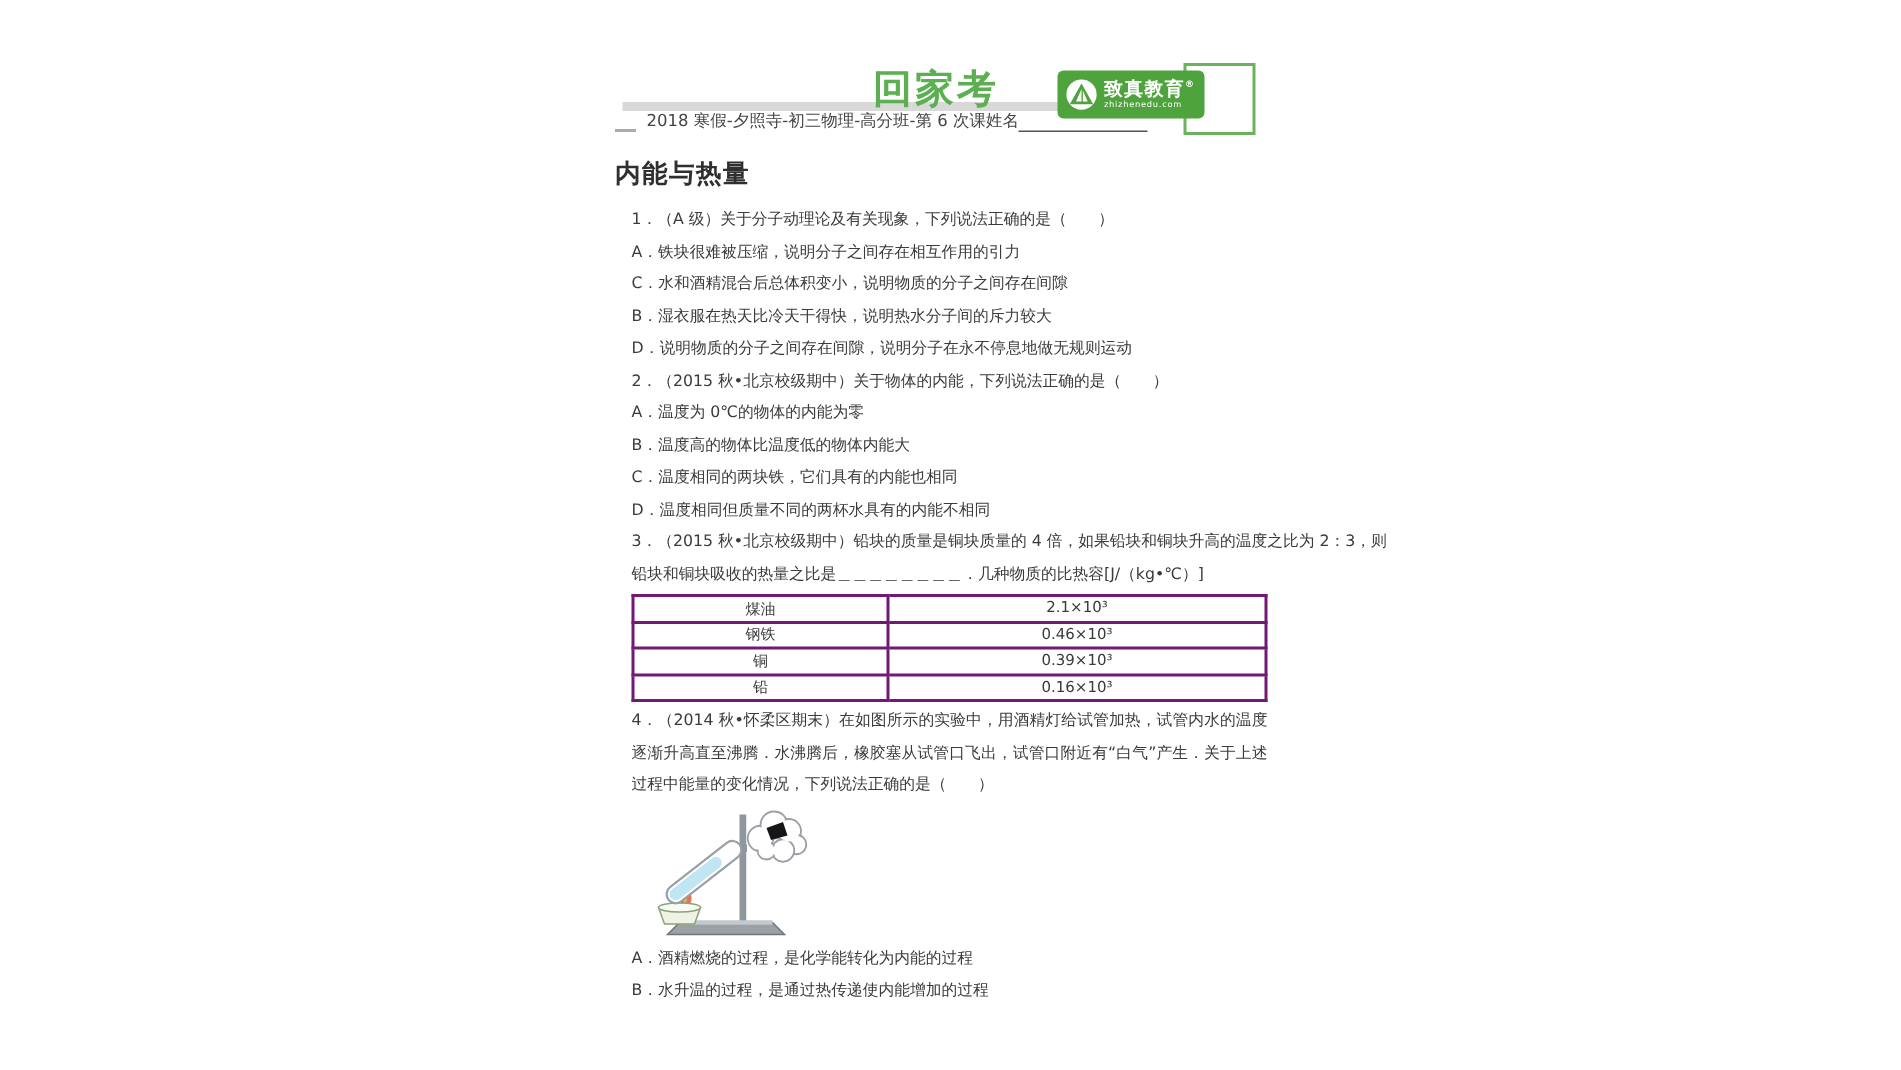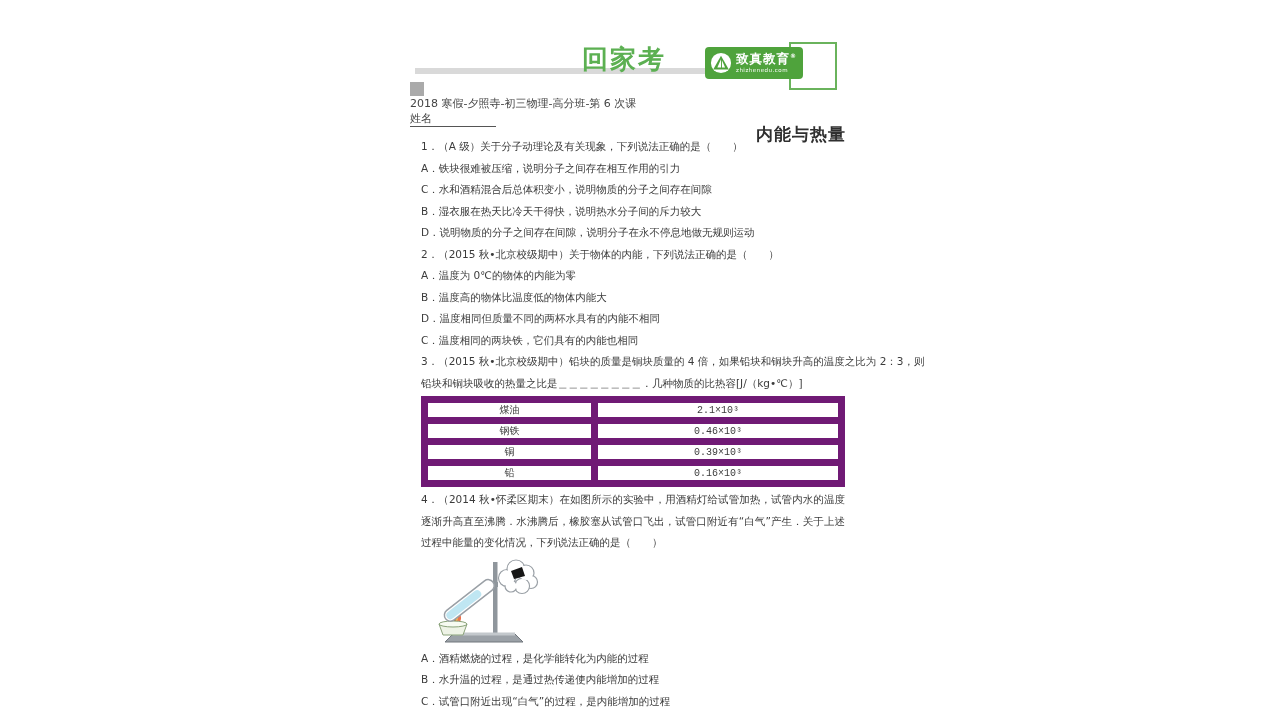--- a/index.html
+++ b/index.html
@@ -14,35 +14,35 @@
   .hdr-bar { position:absolute; left:5px; top:68px; width:292px; height:6px; background:#d9d9d9; }
   .logo-square { position:absolute; left:379px; top:42px; width:48px; height:48px;
                  background:#fff; border:2px solid #6ab35c; z-index:1; }
   .logo-box { position:absolute; left:295px; top:47px; width:98px; height:32px; background:#4fa33c;
               border-radius:4px; z-index:2; display:flex; align-items:center; padding:0 5px; }
   .logo-mark { width:22px; height:22px; flex:0 0 22px; margin-right:4px; }
   .logo-texts { display:flex; flex-direction:column; line-height:1; color:#fff; }
   .logo-name { font-size:12.5px; font-weight:bold; letter-spacing:1px; white-space:nowrap; }
   .logo-name sup { font-size:6px; }
   .logo-url { font-size:5.5px; margin-top:2px; letter-spacing:0.5px; }
-  .course-row { position:absolute; left:0; top:82px; width:436px; height:16px;
-                display:flex; align-items:flex-start; font-size:11px; color:#444;flex-direction:column; }
+  .course-row { position:absolute; left:0; top:72px; width:436px; height:16px;
+                display:flex; align-items:flex-end; font-size:11px; color:#444; }
   .margin-dash { width:14px; height:2px; background:#aaa; margin-right:7px; flex:0 0 14px; }
   .name-label { }
   .name-line { display:inline-block; width:86px; border-bottom:1px solid #555; height:12px; }
 
   
-  .doc-title { position:absolute; left:0; top:104px; width:436px; text-align:right;
-               font-size:17px; font-weight:bold; color:#2f2f2f; letter-spacing:1px;margin-top:19px; }
+  .doc-title { position:absolute; left:0; top:104px; width:436px; text-align:left;
+               font-size:17px; font-weight:bold; color:#2f2f2f; letter-spacing:1px; }
   .content { position:absolute; left:11px; top:136px; width:424px; font-size:10.5px; color:#3b3b3b; }
   .content p { line-height:21.5px; white-space:nowrap; }
   .content p.wrap { white-space:normal; text-align:justify; }
   .heat-table { width:424px; border-collapse:collapse; margin:2px 0 2px 0; table-layout:fixed; }
-  .heat-table td { border:7px solid #701a75; height:17.5px; text-align:center;
-                   font-size:10px; color:#3b3b3b; padding:0;font-family:Liberation Mono, monospace; }
+  .heat-table td { border:2px solid #701a75; height:17.5px; text-align:center;
+                   font-size:10px; color:#3b3b3b; padding:0; }
   .heat-table td.c1 { width:170px; }
   .figure-wrap { margin:4px 0 2px 2px; width:120px; height:88px; }
 </style>
 </head>
 <body>
 
 <div class="doc">
 
   <div class="hdr">
     <div class="hdr-bar"></div>
@@ -79,22 +79,22 @@
       <p>A．铁块很难被压缩，说明分子之间存在相互作用的引力</p>
       <p>C．水和酒精混合后总体积变小，说明物质的分子之间存在间隙</p>
       <p>B．湿衣服在热天比冷天干得快，说明热水分子间的斥力较大</p>
       <p>D．说明物质的分子之间存在间隙，说明分子在永不停息地做无规则运动</p>
     </div>
 
     <div>
       <p>2．（2015 秋•北京校级期中）关于物体的内能，下列说法正确的是（　　）</p>
       <p>A．温度为 0℃的物体的内能为零</p>
       <p>B．温度高的物体比温度低的物体内能大</p>
+      <p>C．温度相同的两块铁，它们具有的内能也相同</p>
       <p>D．温度相同但质量不同的两杯水具有的内能不相同</p>
-      <p>C．温度相同的两块铁，它们具有的内能也相同</p>
     </div>
 
     <div>
       <p>3．（2015 秋•北京校级期中）铅块的质量是铜块质量的 4 倍，如果铅块和铜块升高的温度之比为 2：3，则</p>
       <p>铅块和铜块吸收的热量之比是＿＿＿＿＿＿＿＿．几种物质的比热容[J/（kg•℃）]</p>
       <table class="heat-table">
         <tbody>
           <tr>
             <td class="c1">煤油</td>
             <td>2.1×10³</td>
@@ -154,17 +154,16 @@
           <g transform="rotate(-38 46 42)">
             <rect x="16" y="36.5" width="60" height="12" rx="6" fill="#ffffff" stroke="#9aa0a6" stroke-width="1.5"></rect>
             <rect x="18" y="38.5" width="42" height="8" rx="4" fill="#bfe6f2"></rect>
           </g>
 
           <polygon points="88,13 99,9 102,18 91,21" fill="#161616"></polygon>
         </svg>
       </div>
       <p>A．酒精燃烧的过程，是化学能转化为内能的过程</p>
       <p>B．水升温的过程，是通过热传递使内能增加的过程</p>
-      <p>C．试管口附近出现“白气”的过程，是内能增加的过程</p>
     </div>
 
   </div>
 </div>
 
 </body></html>

